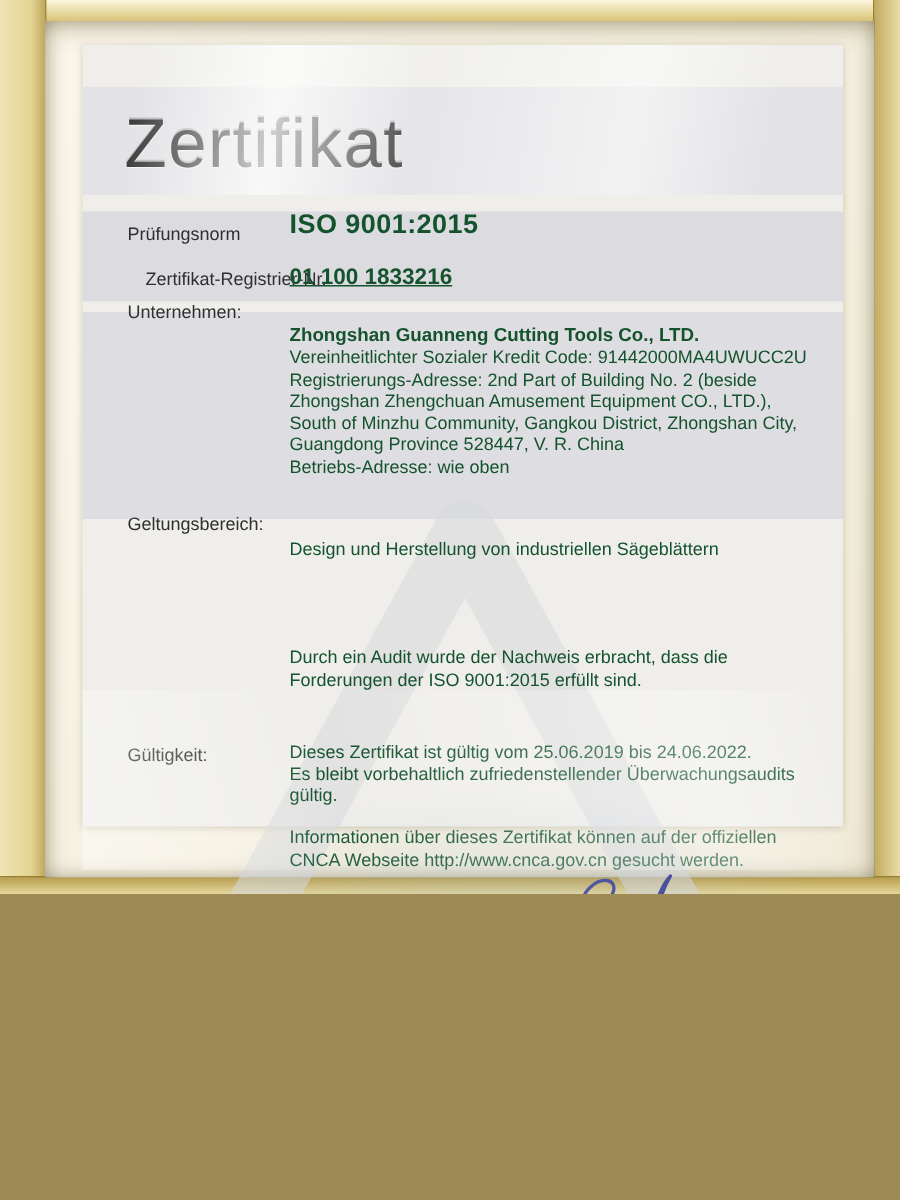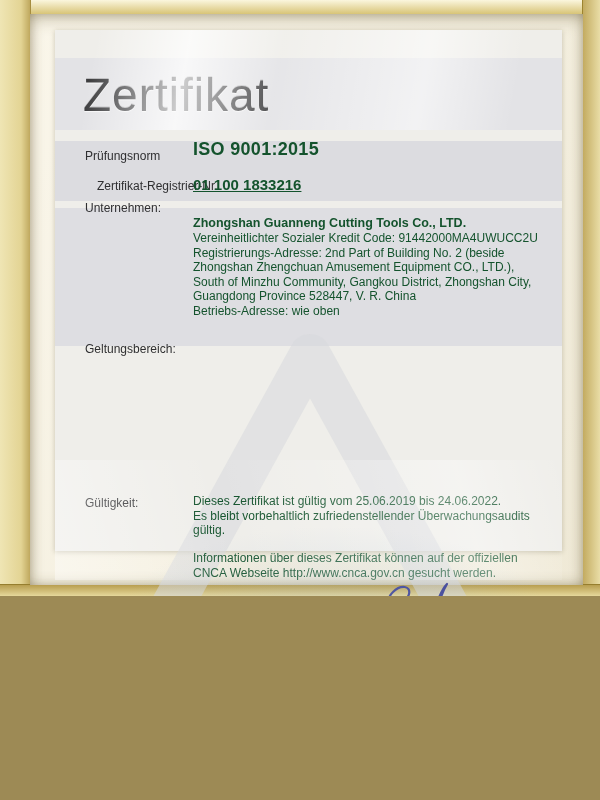--- a/index.html
+++ b/index.html
@@ -90,21 +90,24 @@
       <div class="lbl" style="left:30px;top:171px;">Unternehmen:</div>
       <div class="val bold" style="left:138px;top:186px;font-size:12.5px;">Zhongshan Guanneng Cutting Tools Co., LTD.</div>
       <div class="val pre" style="left:138px;top:201px;width:352px;">Vereinheitlichter Sozialer Kredit Code: 91442000MA4UWUCC2U
 Registrierungs-Adresse: 2nd Part of Building No. 2 (beside
 Zhongshan Zhengchuan Amusement Equipment CO., LTD.),
 South of Minzhu Community, Gangkou District, Zhongshan City,
 Guangdong Province 528447, V. R. China
 Betriebs-Adresse: wie oben</div>
 
       <div class="lbl" style="left:30px;top:312px;">Geltungsbereich:</div>
+      <div class="val" style="left:138px;top:329px;width:350px;">Design und Herstellung von industriellen Sägeblättern</div>
 
+      <div class="val pre" style="left:138px;top:401px;width:352px;">Durch ein Audit wurde der Nachweis erbracht, dass die
+Forderungen der ISO 9001:2015 erfüllt sind.</div>
 
       <div class="lbl" style="left:30px;top:466px;">Gültigkeit:</div>
       <div class="val pre" style="left:138px;top:464px;width:360px;">Dieses Zertifikat ist gültig vom 25.06.2019 bis 24.06.2022.
 Es bleibt vorbehaltlich zufriedenstellender Überwachungsaudits
 gültig.</div>
       <div class="val pre" style="left:138px;top:521px;width:360px;">Informationen über dieses Zertifikat können auf der offiziellen
 CNCA Webseite http://www.cnca.gov.cn gesucht werden.</div>
 
       <div class="val" style="left:138px;top:577px;font-size:12.5px;">27.06.2019</div>
       <svg class="sig-svg" width="172" height="50" viewBox="0 0 172 50">

